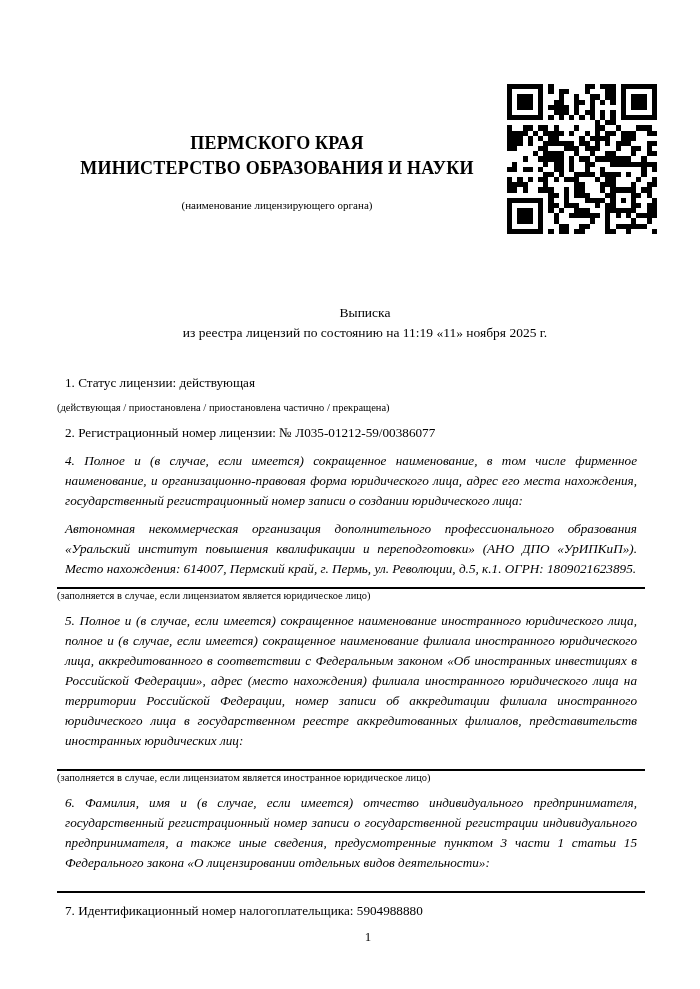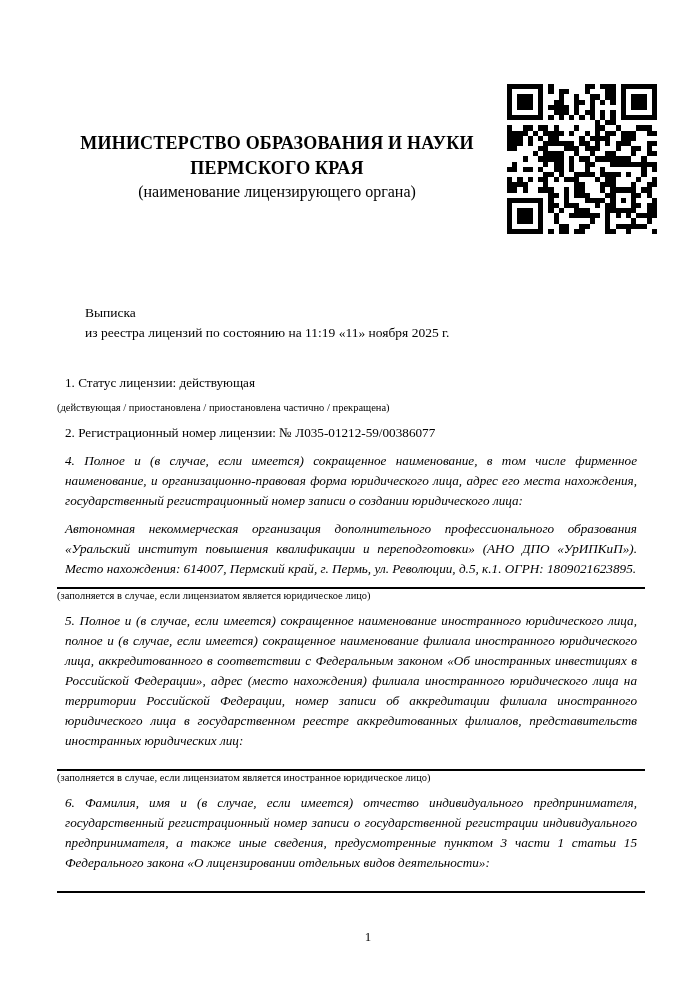--- a/index.html
+++ b/index.html
@@ -19,39 +19,40 @@
     width: 440px;
     text-align: center;
   }
   .header .h1 {
     font-weight: bold;
     font-size: 18px;
     line-height: 25px;
     letter-spacing: 0.2px;
   }
   .header .caption {
-    font-size: 16px;
+    font-size: 11px;
     line-height: 14px;
-    margin-top: 4px;
+    margin-top: 17px;
   }
   .qr {
     position: absolute;
     top: 84px;
     left: 507px;
     width: 150px;
     height: 150px;
   }
   .qr svg { display: block; width: 150px; height: 150px; }
   .title-block {
     position: absolute;
     top: 303px;
     left: 57px;
     width: 588px;
     box-sizing: border-box;
     padding-left: 28px;
+    text-align: center;
     font-size: 13.5px;
     line-height: 20px;
   }
   .body-block {
     position: absolute;
     top: 365px;
     left: 57px;
     width: 588px;
     font-size: 13.2px;
     line-height: 20px;
@@ -81,22 +82,22 @@
     font-size: 13px;
     line-height: 16px;
   }
 </style>
 </head>
 <body>
 
 <div class="page">
 
   <div class="header">
+    <div class="h1">ПЕРМСКОГО КРАЯ</div>
     <div class="h1">МИНИСТЕРСТВО ОБРАЗОВАНИЯ И НАУКИ</div>
-    <div class="h1">ПЕРМСКОГО КРАЯ</div>
     <div class="caption">(наименование лицензирующего органа)</div>
   </div>
 
   <div class="qr">
     <svg viewBox="0 0 29 29" shape-rendering="crispEdges" fill="#000000">
         <rect x="0" y="0" width="1" height="1"></rect>
         <rect x="1" y="0" width="1" height="1"></rect>
         <rect x="2" y="0" width="1" height="1"></rect>
         <rect x="3" y="0" width="1" height="1"></rect>
         <rect x="4" y="0" width="1" height="1"></rect>
@@ -544,17 +545,18 @@
 
     <p class="para sp">5. Полное и (в случае, если имеется) сокращенное наименование иностранного юридического лица, полное и (в случае, если имеется) сокращенное наименование филиала иностранного юридического лица, аккредитованного в соответствии с Федеральным законом «Об иностранных инвестициях в Российской Федерации», адрес (место нахождения) филиала иностранного юридического лица на территории Российской Федерации, номер записи об аккредитации филиала иностранного юридического лица в государственном реестре аккредитованных филиалов, представительств иностранных юридических лиц:</p>
     <div class="gap"></div>
     <div class="rule"></div>
     <div class="note">(заполняется в случае, если лицензиатом является иностранное юридическое лицо)</div>
 
     <p class="para sp">6. Фамилия, имя и (в случае, если имеется) отчество индивидуального предпринимателя, государственный регистрационный номер записи о государственной регистрации индивидуального предпринимателя, а также иные сведения, предусмотренные пунктом 3 части 1 статьи 15 Федерального закона «О лицензировании отдельных видов деятельности»:</p>
     <div class="gap"></div>
     <div class="rule"></div>
 
+    <p class="item sp">7. Идентификационный номер налогоплательщика: 5904988880</p>
   </div>
 
   <div class="footer">1</div>
 
 </div>
 
 </body></html>

